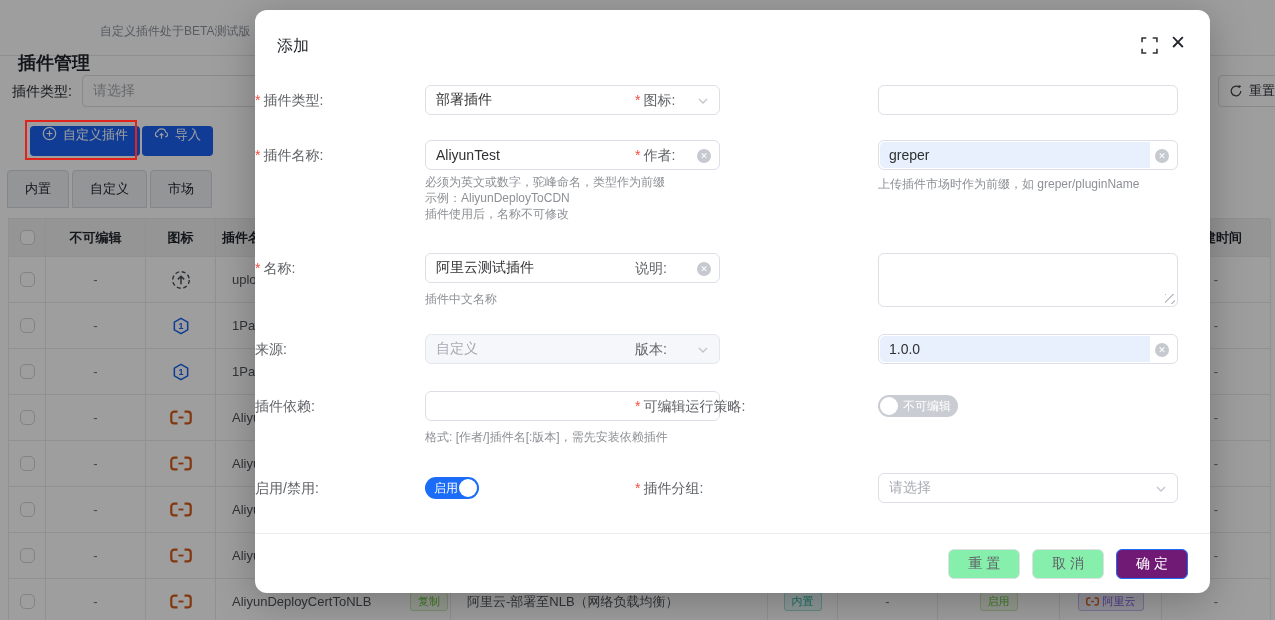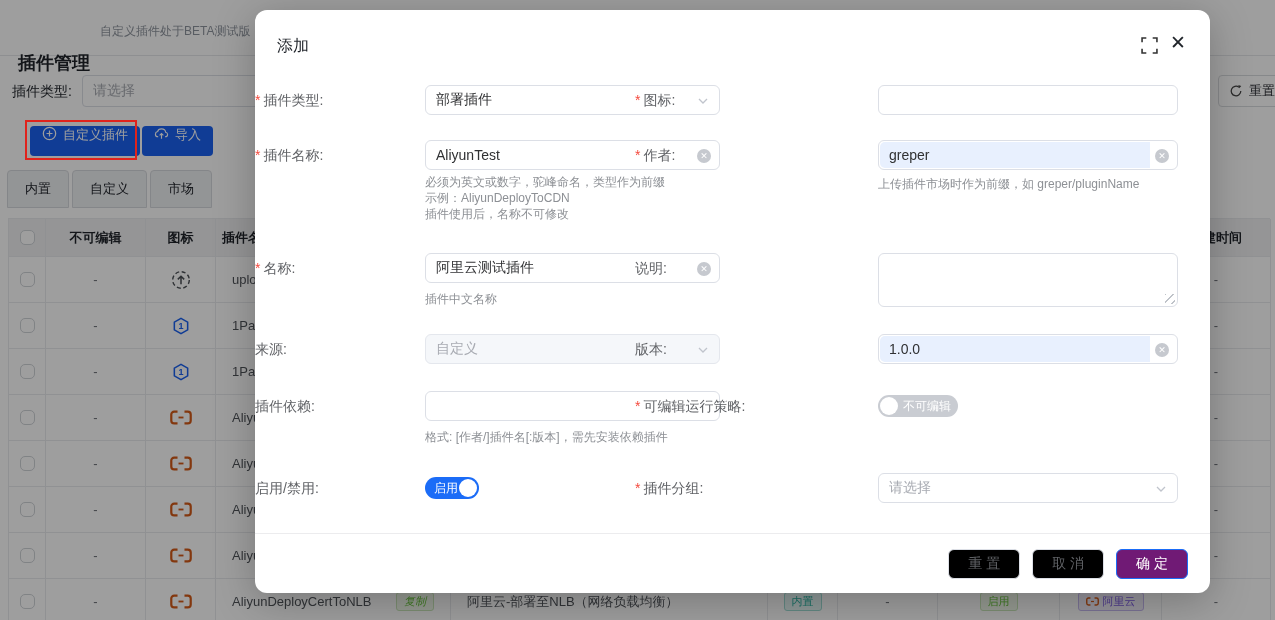--- a/index.html
+++ b/index.html
@@ -32,21 +32,21 @@
   .thead .c { background:#f0f1f3; }
   .c-left { justify-content:flex-start; padding-left:16px; }
   .c-hleft { justify-content:flex-start; padding-left:6px; }
   .dash { color:#6b6f76; }
   .checkbox { width:15px; height:15px; border:1px solid #cfd3d7; border-radius:5px; background:#fff; }
 
   .tag { font-size:11px; border-radius:3px; padding:1px 7px; white-space:nowrap; }
   .tag-green { color:#67c23a; background:#f0f9eb; border:1px solid #c8e6b8; }
   .tag-teal { color:#2bb3a3; background:#e6f7f5; border:1px solid #9fdcd4; }
   .tag-purple { color:#7c5ce0; background:#f1edfb; border:1px solid #c5b8ef; display:flex; align-items:center; gap:4px; }
-  .tag-ml { margin-left:auto; margin-right:16px;font-style:italic; }
+  .tag-ml { margin-left:auto; margin-right:2px; }
 
   
   .overlay { position:absolute; inset:0; background:rgba(0,0,0,0.38); z-index:10; }
   .modal { position:absolute; left:255px; top:10px; width:955px; height:583px; background:#fff; border-radius:12px; box-shadow:0 8px 40px rgba(0,0,0,.25); z-index:20; }
   .modal-title { position:absolute; left:22px; top:26px; font-size:16px; color:#1f2329; }
   .fs-btn { position:absolute; left:886px; top:27px; width:18px; height:18px; cursor:pointer; }
   .close-btn { position:absolute; left:915px; top:23px; font-size:19px; color:#1f2329; cursor:pointer; line-height:1; }
 
   .lbl { position:absolute; height:30px; line-height:30px; font-size:14px; color:#606266; text-align:left; white-space:nowrap; }
   .lbl-l { left:0; width:165px; }
@@ -70,21 +70,21 @@
 
   .switch { position:absolute; height:22px; border-radius:11px; display:flex; align-items:center; cursor:pointer; font-size:12px; color:#fff; }
   .switch-on { left:170px; width:54px; background:#1b6cf7; padding-left:9px; }
   .switch-on .knob { position:absolute; right:2px; top:2px; width:18px; height:18px; border-radius:50%; background:#fff; }
   .switch-off { left:623px; width:80px; background:#c9ccd2; padding-left:25px; }
   .switch-off .knob { position:absolute; left:2px; top:2px; width:18px; height:18px; border-radius:50%; background:#fff; }
 
   .modal-divider { position:absolute; left:0; top:523px; width:955px; border-top:1px solid #ececee; }
   .modal-footer { position:absolute; right:22px; top:539px; display:flex; gap:12px; }
   .btn { height:30px; border-radius:6px; padding:0 19px; font-size:14px; display:flex; align-items:center; cursor:pointer; white-space:nowrap; }
-  .btn-outline { background:#000000; border:1px solid #dcdfe6; color:#606266; }
+  .btn-outline { background:#86efac; border:1px solid #dcdfe6; color:#606266; }
   .btn-primary { background:#701a75; border:1px solid #1b6cf7; color:#fff; }
 
   .reset-top { left:1218px; top:75px; width:92px; height:32px; background:#fff; border:1px solid #d9dcdf; border-radius:4px; display:flex; align-items:center; gap:6px; padding:0 10px; font-size:13px; color:#2a2d33; cursor:pointer; }
 
   .row-icon { display:flex; align-items:center; justify-content:center; }
 </style>
 </head>
 <body>
 
 <div id="app">

